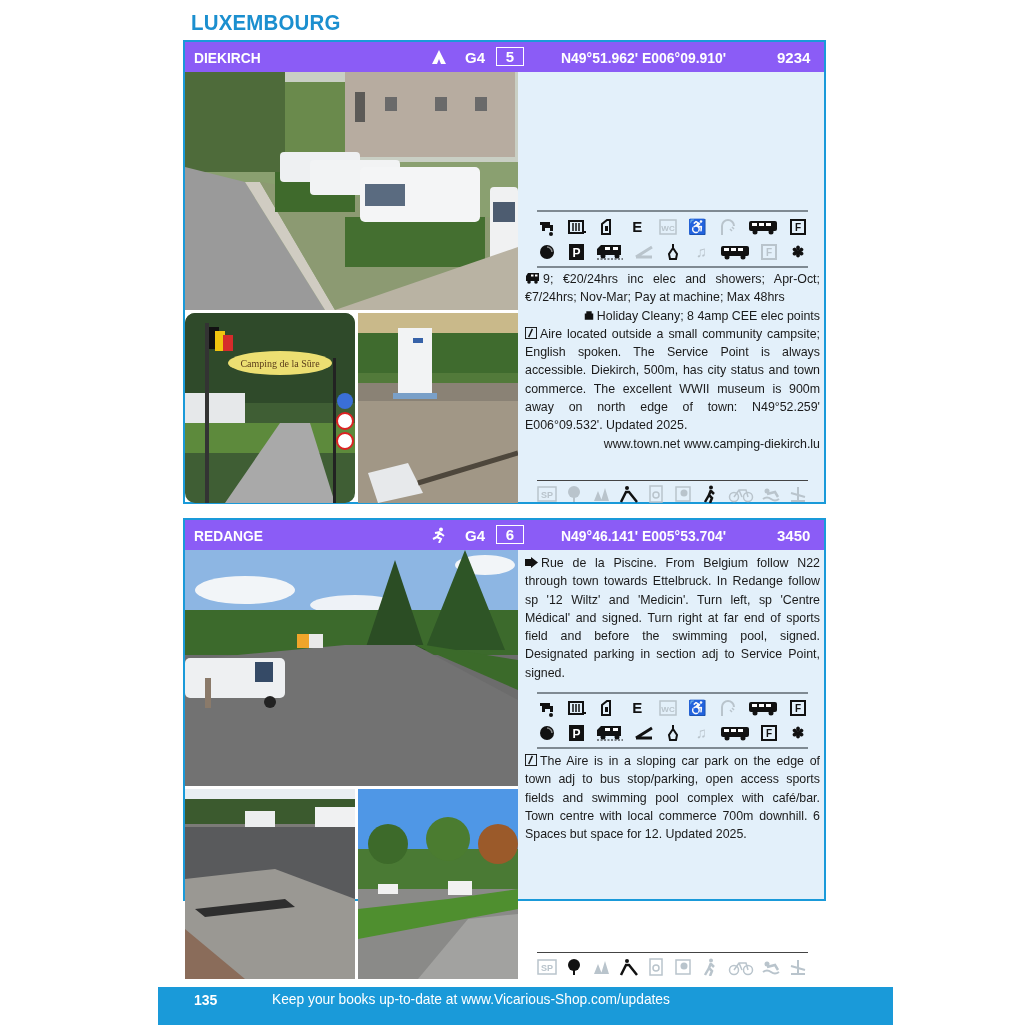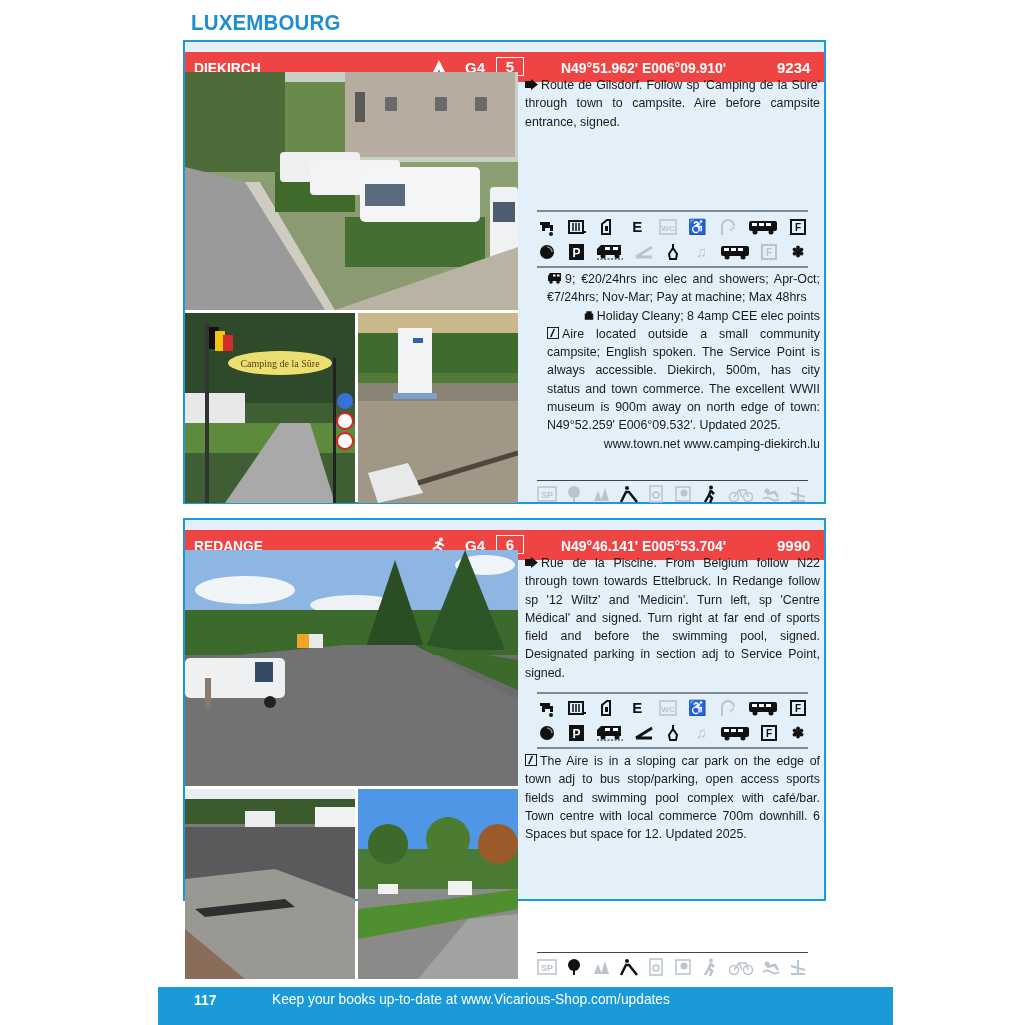--- a/index.html
+++ b/index.html
@@ -1,21 +1,21 @@
 <!DOCTYPE html>
 <html><head>
 <meta charset="utf-8">
 <style>
   html,body{margin:0;padding:0;background:#ffffff;}
   body{width:1025px;height:1025px;position:relative;overflow:hidden;font-family:"Liberation Sans",sans-serif;}
   .page-title{position:absolute;left:191px;top:10px;font-size:22px;font-weight:bold;color:#1b8fcf;letter-spacing:0.2px;transform:scaleX(0.93);transform-origin:left;}
   .card{position:absolute;left:183px;width:643px;border:2px solid #1a9ad9;background:#e3f0fa;box-sizing:border-box;}
   .card1{top:40px;height:464px;}
   .card2{top:518px;height:383px;}
-  .card-header{position:absolute;left:0;top:10px;right:0;height:30px;background:#ef4444;color:#fff;font-weight:bold;font-size:15px;}
+  .card-header{position:absolute;left:0;top:0;right:0;height:30px;background:#8b5cf6;color:#fff;font-weight:bold;font-size:15px;}
   .card-header span{position:absolute;top:7px;white-space:nowrap;}
   .hdr-name{left:9px;transform:scaleX(0.92);transform-origin:left;}
   .hdr-icon{left:246px;width:16px;height:16px;top:7px!important;}
   .hdr-grid{left:280px;}
   .hdr-box{left:311px;top:5px!important;border:1.5px solid #fff;width:26px;height:17px;text-align:center;line-height:17px;}
   .hdr-coords{left:376px;transform:scaleX(0.93);transform-origin:left;}
   .hdr-num{left:592px;}
   .photos{position:absolute;left:0;top:30px;width:333px;bottom:0;background:#fff;}
   .photo{position:absolute;overflow:hidden;}
   .text-col{position:absolute;left:340px;top:34px;right:4px;bottom:0;font-size:12.4px;line-height:18.3px;color:#1a1a1a;}
@@ -69,21 +69,21 @@
         <rect x="160" y="145" width="140" height="50" fill="#446f30"></rect>
         <rect x="95" y="80" width="80" height="30" rx="4" fill="#eef0f2"></rect>
         <rect x="125" y="88" width="90" height="35" rx="4" fill="#f2f3f4"></rect>
         <rect x="175" y="95" width="120" height="55" rx="5" fill="#f4f5f6"></rect>
         <rect x="180" y="112" width="40" height="22" fill="#5a6b80"></rect>
         <rect x="305" y="115" width="28" height="80" rx="4" fill="#f0f1f2"></rect>
         <rect x="308" y="130" width="22" height="20" fill="#4d5c70"></rect>
         <polygon points="150,238 333,175 333,238" fill="#b9b3a3"></polygon>
       </svg>
     </div>
-    <div class="photo" style="left:0;top:241px;width:170px;height:190px;">
+    <div class="photo" style="left:0;top:241px;width:170px;height:190px;border-radius:10px;">
       <svg width="170" height="190" viewBox="0 0 170 190">
         <rect width="170" height="190" fill="#3f5e34"></rect>
         <rect x="0" y="0" width="170" height="90" fill="#2f4a2a"></rect>
         <rect x="0" y="80" width="60" height="45" fill="#e6e8ea"></rect>
         <rect x="0" y="110" width="170" height="30" fill="#5d8a3c"></rect>
         <polygon points="40,190 95,110 125,110 150,190" fill="#a9a9a9"></polygon>
         <rect x="20" y="10" width="4" height="180" fill="#333"></rect>
         <rect x="24" y="14" width="10" height="22" fill="#111"></rect>
           <rect x="30" y="18" width="10" height="20" fill="#f1c40f"></rect>
           <rect x="38" y="22" width="10" height="16" fill="#d62b2b"></rect>
@@ -105,25 +105,20 @@
         <rect x="55" y="25" width="10" height="5" fill="#3762a8"></rect>
         <rect x="35" y="80" width="44" height="6" fill="#7aa0c8"></rect>
         <rect x="0" y="88" width="160" height="102" fill="#a19786"></rect>
         <polygon points="10,160 50,150 65,180 20,190" fill="#e7e9eb"></polygon>
         <line x1="60" y1="170" x2="160" y2="140" stroke="#4e473c" stroke-width="5"></line>
       </svg>
     </div>
   </div>
 
   <div class="text-col">
-    <p class="para">
-      <svg class="lead-icon" viewBox="0 0 13 11">
-          <path d="M0 2 H6 V0 L13 5.5 L6 11 V9 H0 Z" fill="#111"></path>
-        </svg><span>Route de Gilsdorf. Follow sp 'Camping de la Sûre' through town to campsite. Aire before campsite entrance, signed.</span>
-    </p>
 
     <div class="rule" style="top:134px;"></div>
     <div class="icon-row" style="top:140px;">
       <span class="ic">
           <svg viewBox="0 0 20 18">
             <path d="M3 4h10v3h3v6h-3v-3H8v3H5V7H3z" fill="#111"></path>
             <circle cx="14" cy="16" r="2" fill="#111"></circle>
           </svg>
         </span>
       <span class="ic">
@@ -217,21 +212,21 @@
       <span class="ic off">
           <svg viewBox="0 0 20 18">
             <rect x="3" y="2" width="14" height="14" fill="none" stroke="#b9c4cc" stroke-width="2"></rect>
             <text x="10" y="13" font-size="10" font-weight="bold" text-anchor="middle" fill="#b9c4cc" font-family="Liberation Sans, sans-serif">F</text>
           </svg>
         </span>
       <span class="ic">✽</span>
     </div>
     <div class="rule" style="top:190px;"></div>
 
-    <div style="position:absolute;left:0;right:0;top:194px;margin-left:22px;">
+    <div style="position:absolute;left:0;right:0;top:194px;">
       <p class="para">
         <svg class="lead-icon" viewBox="0 0 13 11" style="width:15px">
             <path d="M0 8V3l2-3h11v8z" fill="#111"></path>
             <rect x="5" y="1.5" width="2.5" height="2" fill="#fff"></rect>
             <rect x="9" y="1.5" width="2.5" height="2" fill="#fff"></rect>
             <circle cx="3" cy="9" r="1.8" fill="#111"></circle>
             <circle cx="10" cy="9" r="1.8" fill="#111"></circle>
           </svg><span>9; €20/24hrs inc elec and showers; Apr-Oct; €7/24hrs; Nov-Mar; Pay at machine; Max 48hrs</span>
       </p>
       <p class="para last-left">
@@ -319,21 +314,21 @@
     <span class="hdr-name">REDANGE</span>
     <span class="hdr-icon">
       <svg viewBox="0 0 16 16" width="16" height="16">
           <circle cx="10" cy="2.5" r="2" fill="#fff"></circle>
           <path d="M9 5L6 10l4 2-2 4M6 10l-4 2M9 5l-5 1M9 6l4 3" stroke="#fff" stroke-width="2" fill="none"></path>
         </svg>
     </span>
     <span class="hdr-grid">G4</span>
     <span class="hdr-box">6</span>
     <span class="hdr-coords">N49°46.141' E005°53.704'</span>
-    <span class="hdr-num">9990</span>
+    <span class="hdr-num">3450</span>
   </div>
 
   <div class="photos">
     <div class="photo" style="left:0;top:0;width:333px;height:236px;">
       <svg width="333" height="236" viewBox="0 0 333 236">
         <rect width="333" height="236" fill="#6c6c6c"></rect>
         <rect width="333" height="95" fill="#8db6e3"></rect>
         <ellipse cx="60" cy="40" rx="50" ry="14" fill="#f2f5f8"></ellipse>
           <ellipse cx="170" cy="55" rx="45" ry="10" fill="#eef2f7"></ellipse>
           <ellipse cx="300" cy="15" rx="30" ry="10" fill="#f2f5f8"></ellipse>
@@ -561,15 +556,15 @@
       <span class="ic off">
           <svg viewBox="0 0 20 18">
             <path d="M10 2v14M3 8l14 4M3 16h14" stroke="#b9c4cc" stroke-width="2" fill="none"></path>
           </svg>
         </span>
     </div>
   </div>
 </div>
 
 <div class="footer">
-  <span class="footer-page">117</span>
+  <span class="footer-page">135</span>
   <span class="footer-text">Keep your books up-to-date at www.Vicarious-Shop.com/updates</span>
 </div>
 
 </body></html>

